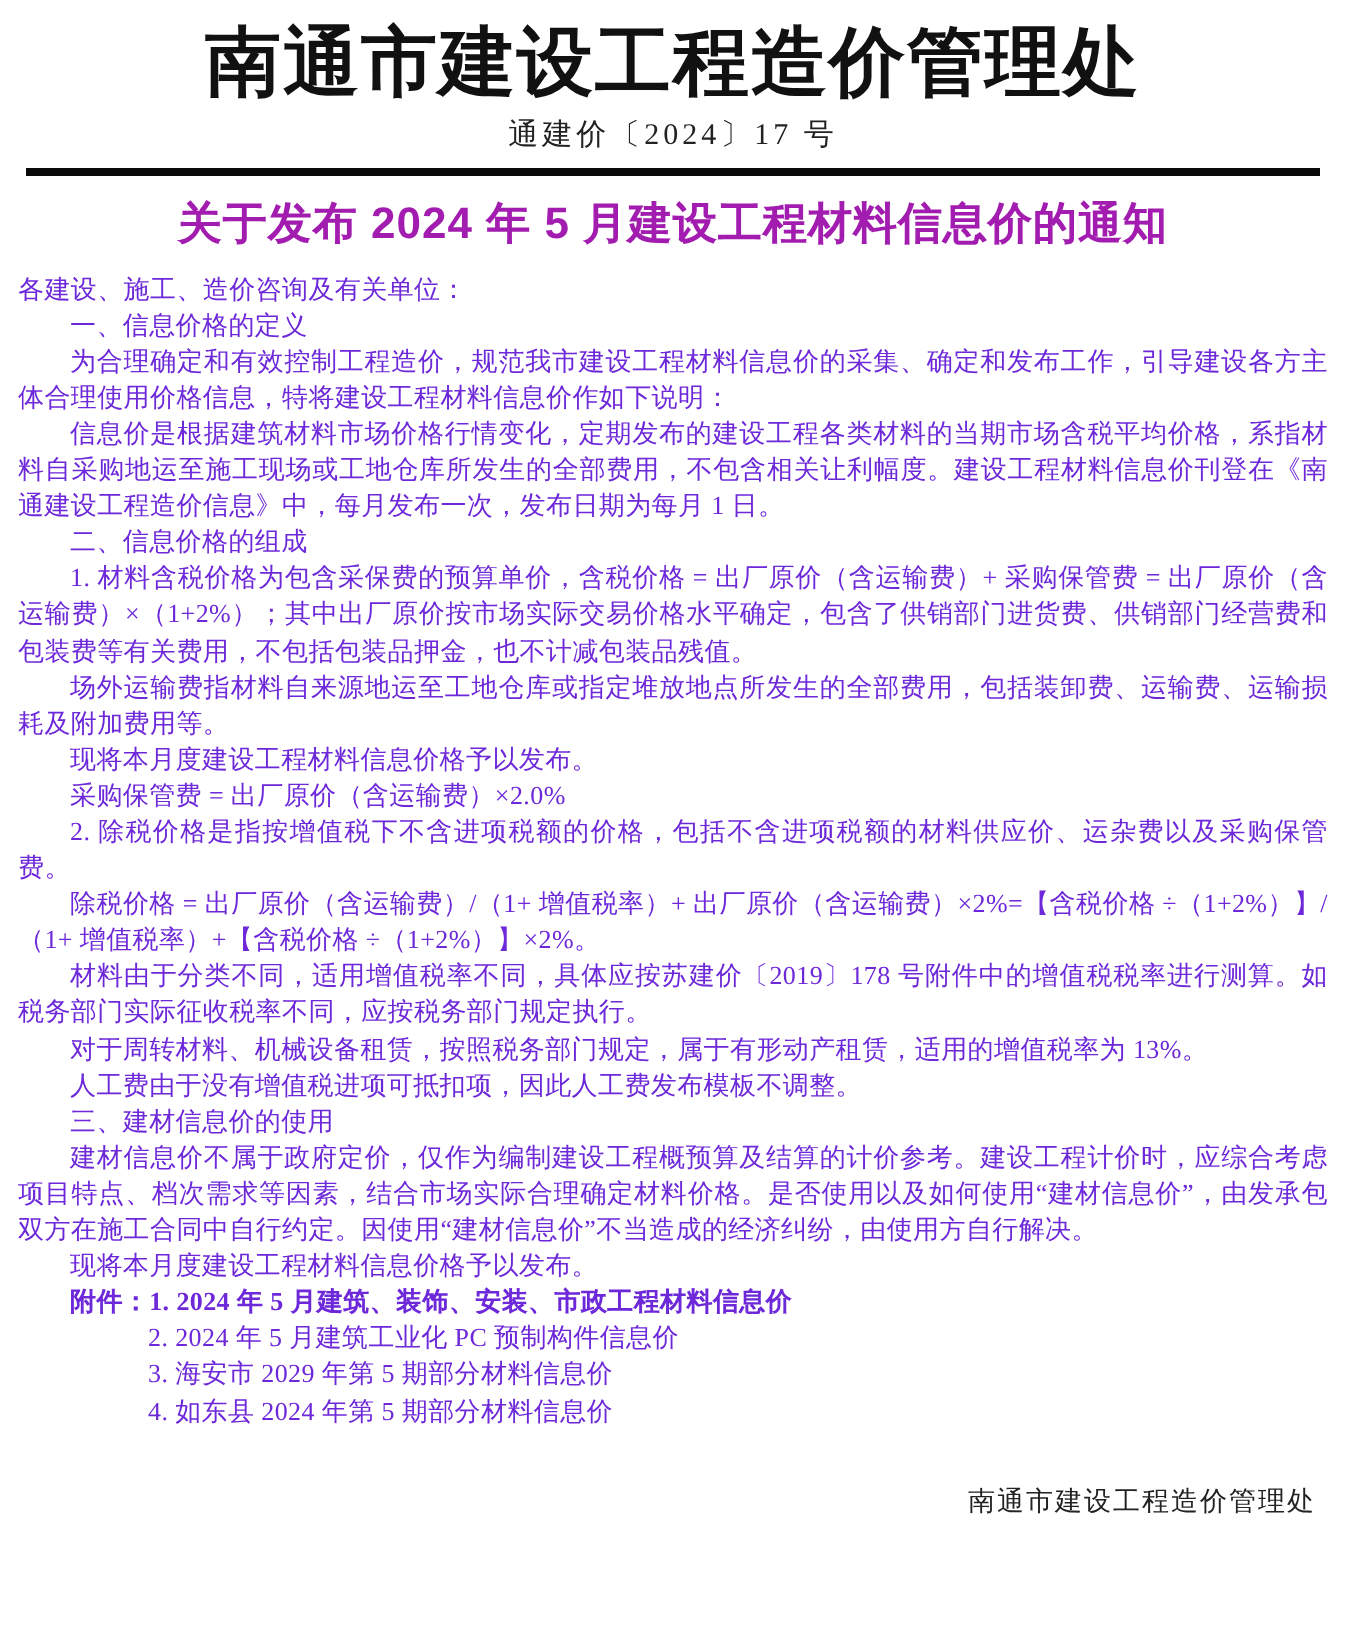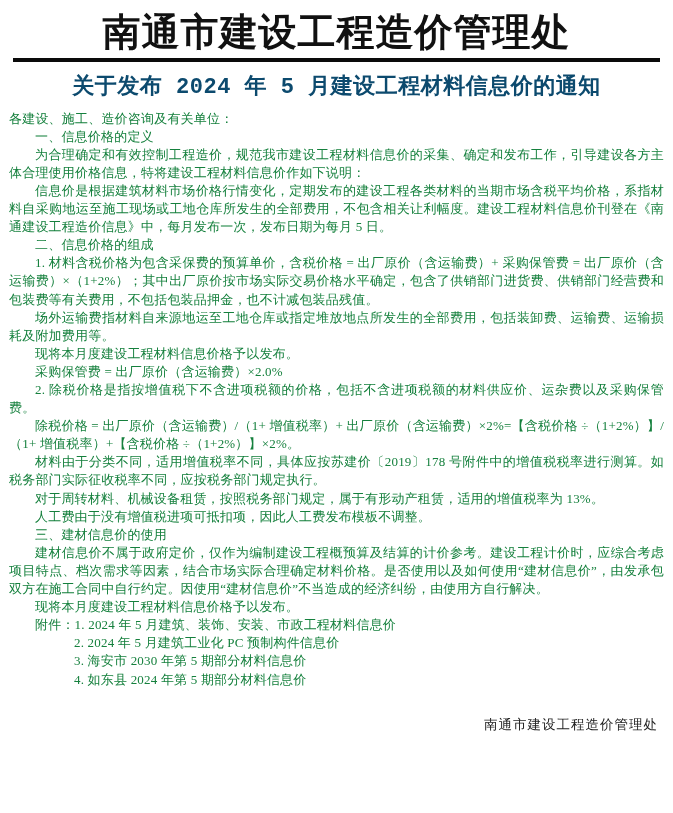--- a/index.html
+++ b/index.html
@@ -45,40 +45,40 @@
     background: #0a0a0a;
     margin: 0 4px 9px 4px;
   }
   
   .notice-title {
     margin: 9px 0 9px 0;
     text-align: center;
     font-size: 22px;
     font-weight: 700;
     letter-spacing: 0.5px;
-    color: #0c4a6e;
-    font-family: Liberation Mono, monospace;
+    color: #a21caf;
+    font-family: Liberation Sans, sans-serif;
   }
   
   .body-text p {
     margin: 0;
     font-size: 13px;
     line-height: 18.1px;
     text-align: justify;
     letter-spacing: 0.2px;
-    color: #15803d;
+    color: #6d28d9;
   }
   .indent { text-indent: 2em; }
   .noindent { text-indent: 0; }
   .att-item {
     padding-left: 5em;
     text-indent: 0;
     text-align: right;
   }
-  .att-first { text-align: right; }
+  .att-first { text-align: right; font-weight: bold; }
   
   .signature {
     margin-top: 26px;
     display: flex;
     justify-content: flex-end;
     padding-right: 6px;
   }
   .signature-inner {
     width: auto;
     text-align: center;
@@ -89,46 +89,47 @@
     letter-spacing: 1px;
     color: #222222;
   }
 </style>
 </head>
 <body>
 
 <div class="page">
 
   <h1 class="org-title">南通市建设工程造价管理处</h1>
+  <div class="doc-number">通建价〔2024〕17 号</div>
   <div class="header-rule"></div>
 
   <h2 class="notice-title">关于发布 2024 年 5 月建设工程材料信息价的通知</h2>
 
   <div class="body-text">
     <p class="noindent">各建设、施工、造价咨询及有关单位：</p>
     <p class="indent">一、信息价格的定义</p>
     <p class="indent">为合理确定和有效控制工程造价，规范我市建设工程材料信息价的采集、确定和发布工作，引导建设各方主体合理使用价格信息，特将建设工程材料信息价作如下说明：</p>
-    <p class="indent">信息价是根据建筑材料市场价格行情变化，定期发布的建设工程各类材料的当期市场含税平均价格，系指材料自采购地运至施工现场或工地仓库所发生的全部费用，不包含相关让利幅度。建设工程材料信息价刊登在《南通建设工程造价信息》中，每月发布一次，发布日期为每月 5 日。</p>
+    <p class="indent">信息价是根据建筑材料市场价格行情变化，定期发布的建设工程各类材料的当期市场含税平均价格，系指材料自采购地运至施工现场或工地仓库所发生的全部费用，不包含相关让利幅度。建设工程材料信息价刊登在《南通建设工程造价信息》中，每月发布一次，发布日期为每月 1 日。</p>
     <p class="indent">二、信息价格的组成</p>
     <p class="indent">1. 材料含税价格为包含采保费的预算单价，含税价格 = 出厂原价（含运输费）+ 采购保管费 = 出厂原价（含运输费）×（1+2%）；其中出厂原价按市场实际交易价格水平确定，包含了供销部门进货费、供销部门经营费和包装费等有关费用，不包括包装品押金，也不计减包装品残值。</p>
     <p class="indent">场外运输费指材料自来源地运至工地仓库或指定堆放地点所发生的全部费用，包括装卸费、运输费、运输损耗及附加费用等。</p>
     <p class="indent">现将本月度建设工程材料信息价格予以发布。</p>
     <p class="indent">采购保管费 = 出厂原价（含运输费）×2.0%</p>
     <p class="indent">2. 除税价格是指按增值税下不含进项税额的价格，包括不含进项税额的材料供应价、运杂费以及采购保管费。</p>
     <p class="indent">除税价格 = 出厂原价（含运输费）/（1+ 增值税率）+ 出厂原价（含运输费）×2%=【含税价格 ÷（1+2%）】/（1+ 增值税率）+【含税价格 ÷（1+2%）】×2%。</p>
     <p class="indent">材料由于分类不同，适用增值税率不同，具体应按苏建价〔2019〕178 号附件中的增值税税率进行测算。如税务部门实际征收税率不同，应按税务部门规定执行。</p>
     <p class="indent">对于周转材料、机械设备租赁，按照税务部门规定，属于有形动产租赁，适用的增值税率为 13%。</p>
     <p class="indent">人工费由于没有增值税进项可抵扣项，因此人工费发布模板不调整。</p>
     <p class="indent">三、建材信息价的使用</p>
     <p class="indent">建材信息价不属于政府定价，仅作为编制建设工程概预算及结算的计价参考。建设工程计价时，应综合考虑项目特点、档次需求等因素，结合市场实际合理确定材料价格。是否使用以及如何使用“建材信息价”，由发承包双方在施工合同中自行约定。因使用“建材信息价”不当造成的经济纠纷，由使用方自行解决。</p>
     <p class="indent">现将本月度建设工程材料信息价格予以发布。</p>
 
     <p class="indent att-first"><span>附件：</span><span>1.  2024 年 5 月建筑、装饰、安装、市政工程材料信息价</span></p>
     <p class="att-item">2.  2024 年 5 月建筑工业化 PC 预制构件信息价</p>
-    <p class="att-item">3.  海安市 2030 年第 5 期部分材料信息价</p>
+    <p class="att-item">3.  海安市 2029 年第 5 期部分材料信息价</p>
     <p class="att-item">4.  如东县 2024 年第 5 期部分材料信息价</p>
   </div>
 
   <div class="signature">
     <div class="signature-inner">
       <div class="sig-org">南通市建设工程造价管理处</div>
 
     </div>
   </div>
 

